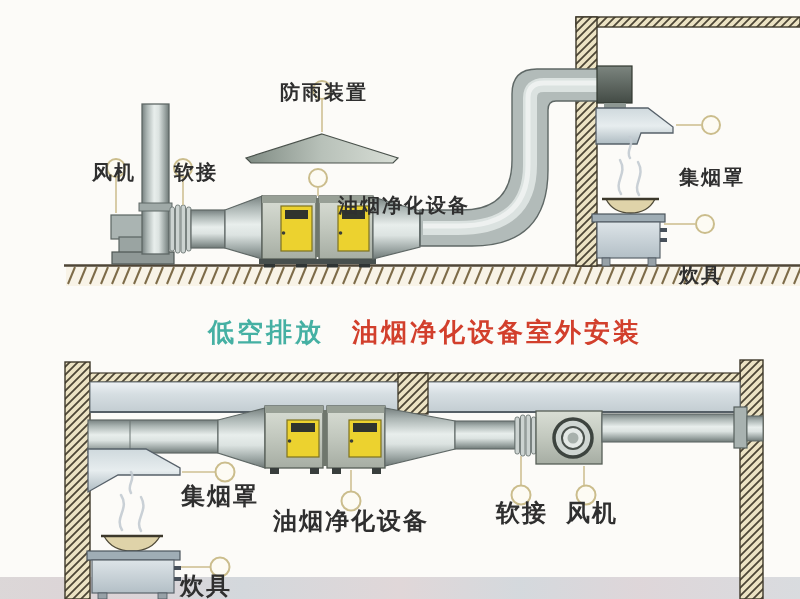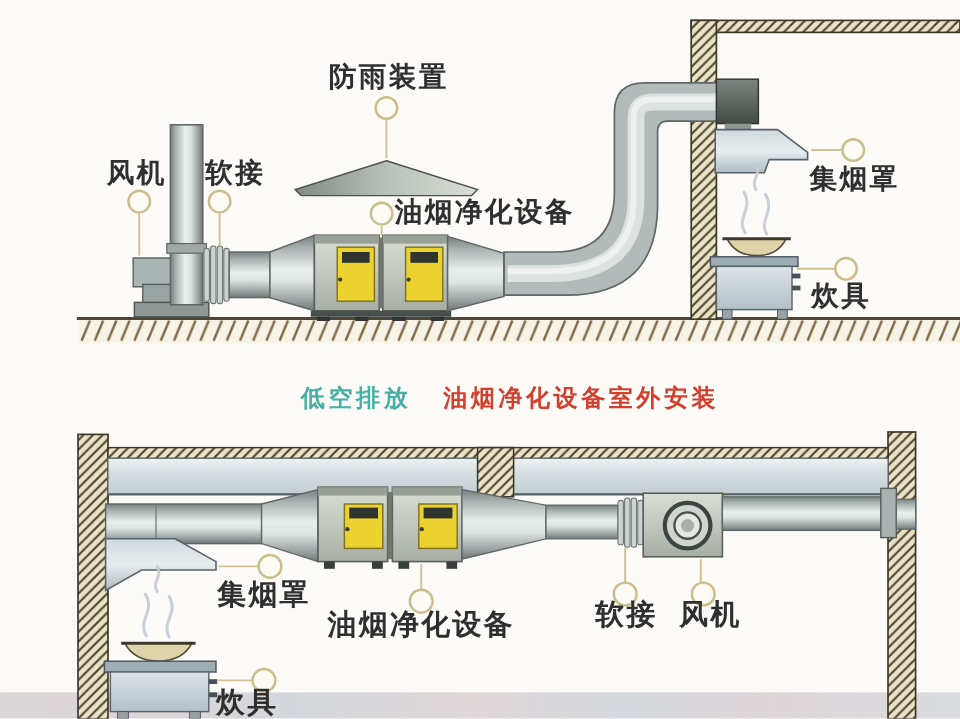--- a/index.html
+++ b/index.html
@@ -7,25 +7,25 @@
     position:relative;width:800px;height:599px;overflow:hidden;
     background:#fcfbf8;
     font-family:"Liberation Sans","DejaVu Sans",sans-serif;
   }
   .stage svg{position:absolute;left:0;top:0;}
   .lbl{
     position:absolute;transform:translate(-50%,-50%);
     font-weight:bold;color:#2f2f2f;white-space:nowrap;
     letter-spacing:2px;line-height:1;
   }
-  .lbl.t{font-size:23px;}
+  .lbl.t{font-size:20px;margin-top:28px;}
   .lbl.b{font-size:24px;}
   .caption{
     position:absolute;left:425px;top:332px;transform:translate(-50%,-50%);
-    font-size:20px;font-weight:bold;white-space:nowrap;letter-spacing:3px;line-height:1;text-align:right;
+    font-size:26px;font-weight:bold;white-space:nowrap;letter-spacing:3px;line-height:1;text-align:right;
   }
   .caption .p2{margin-left:18px;}
 </style>
 </head>
 <body>
 
 <div class="stage">
 
 <svg width="800" height="599" viewBox="0 0 800 599">
   <defs>

